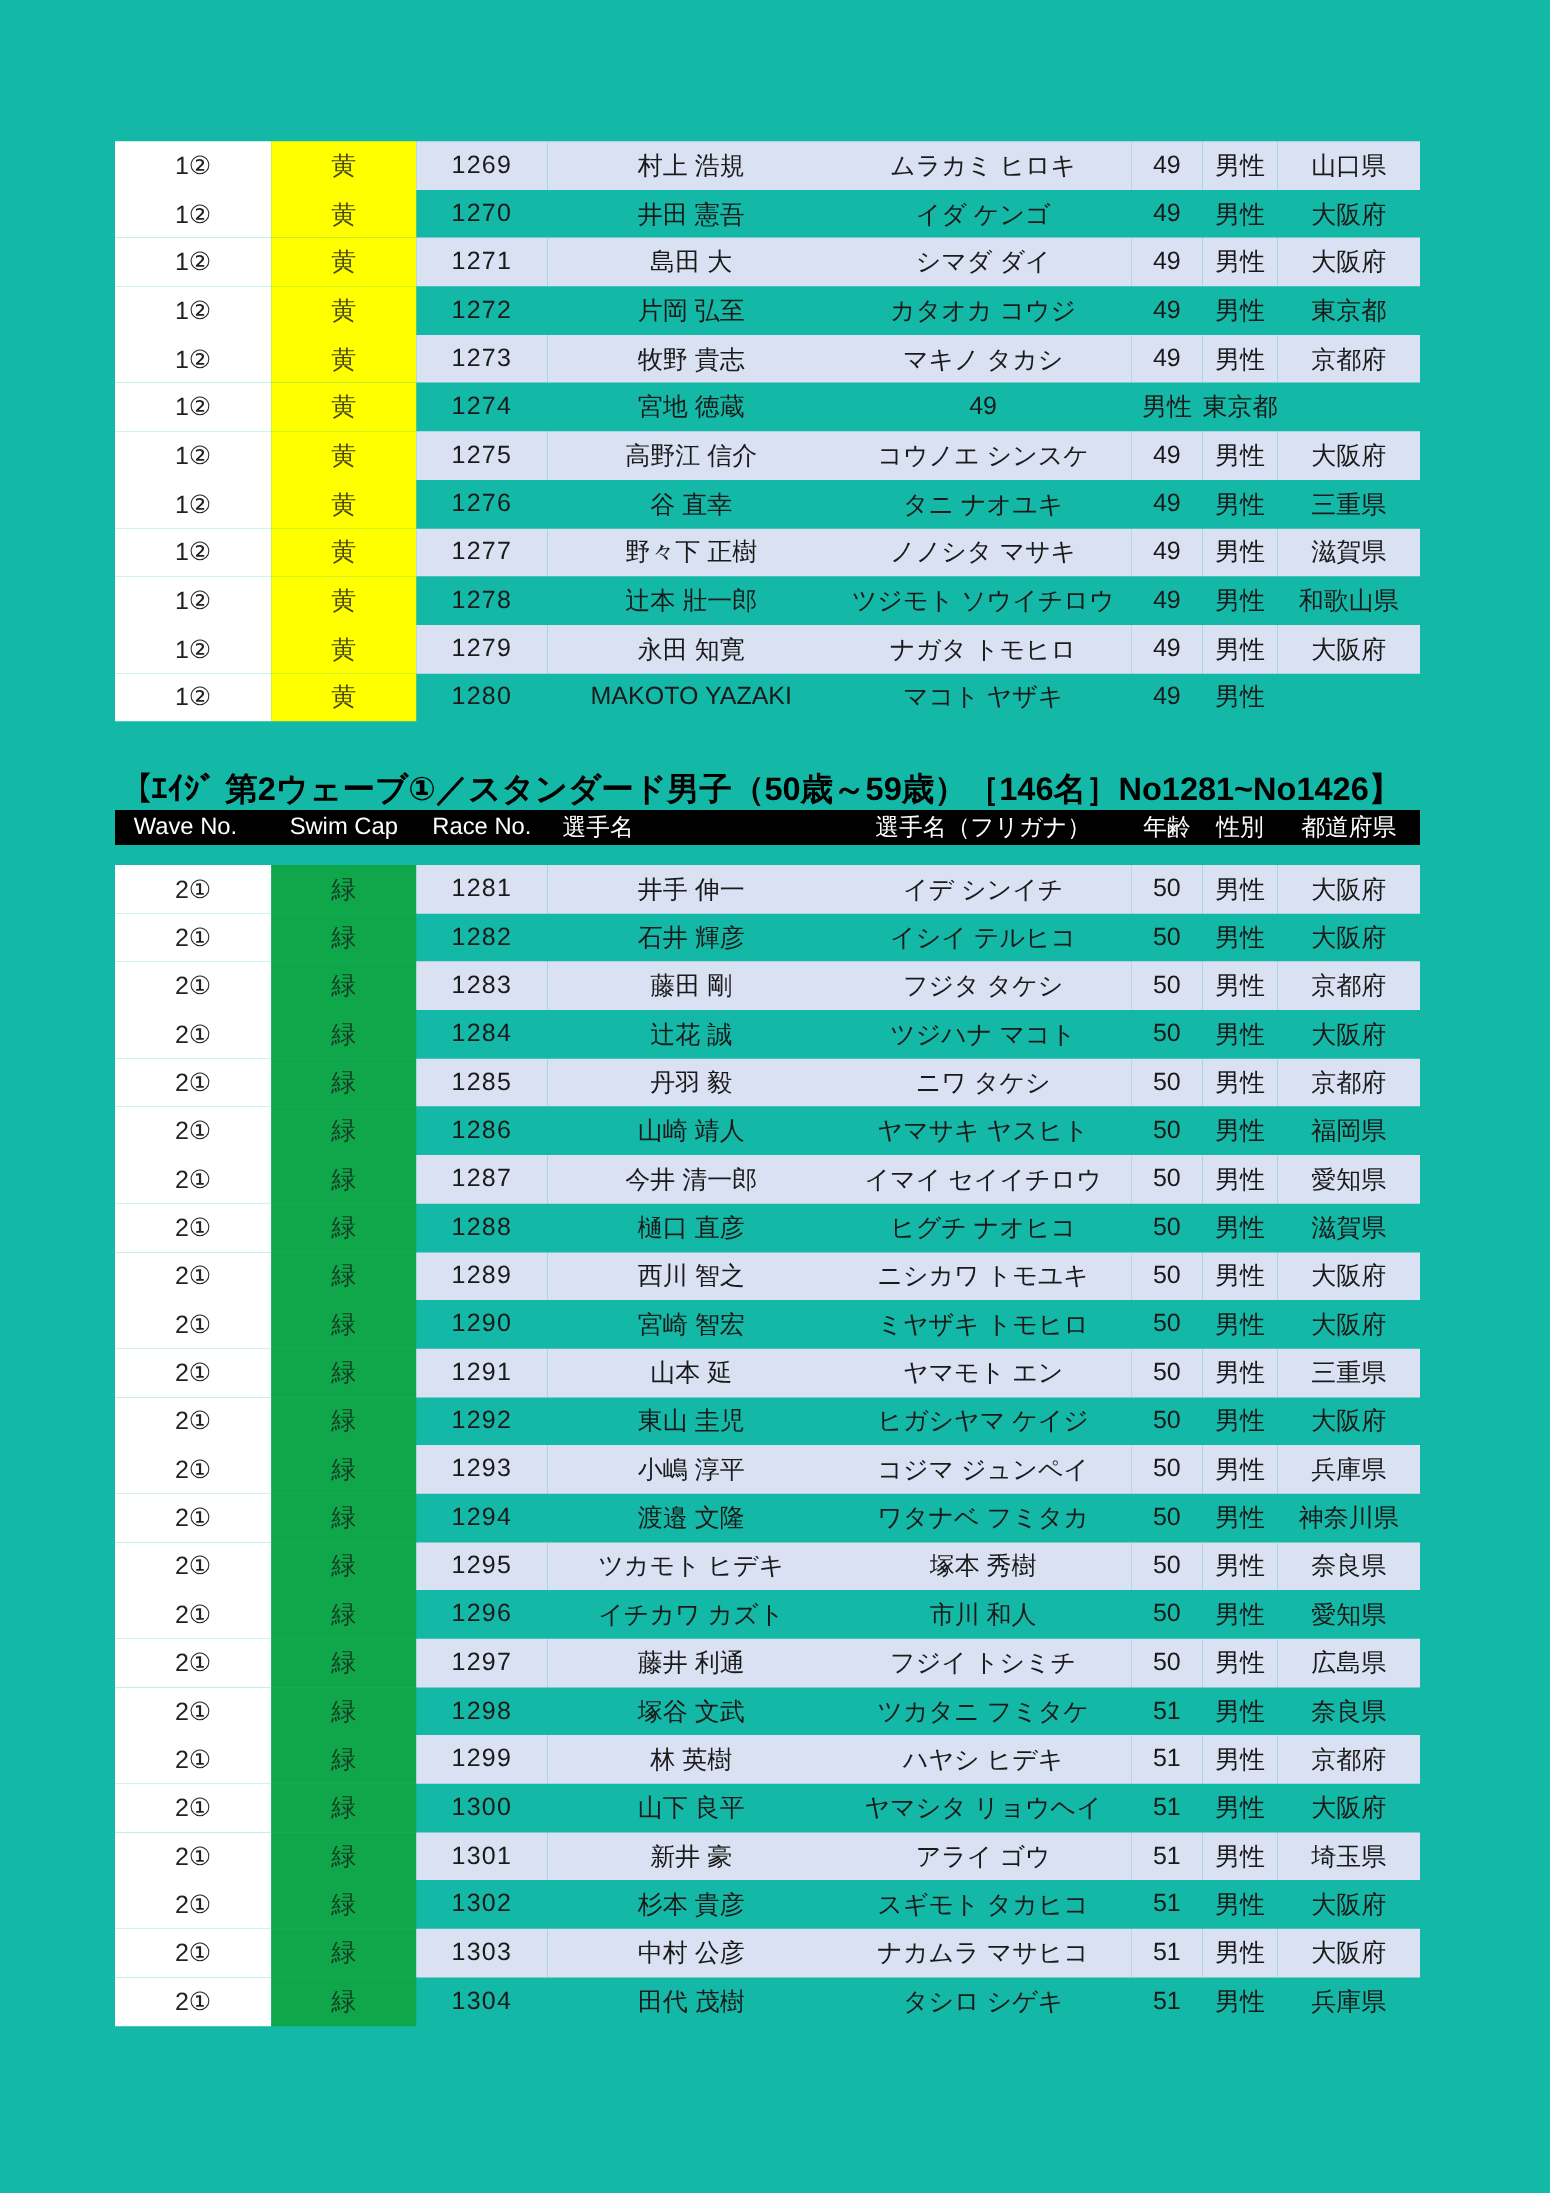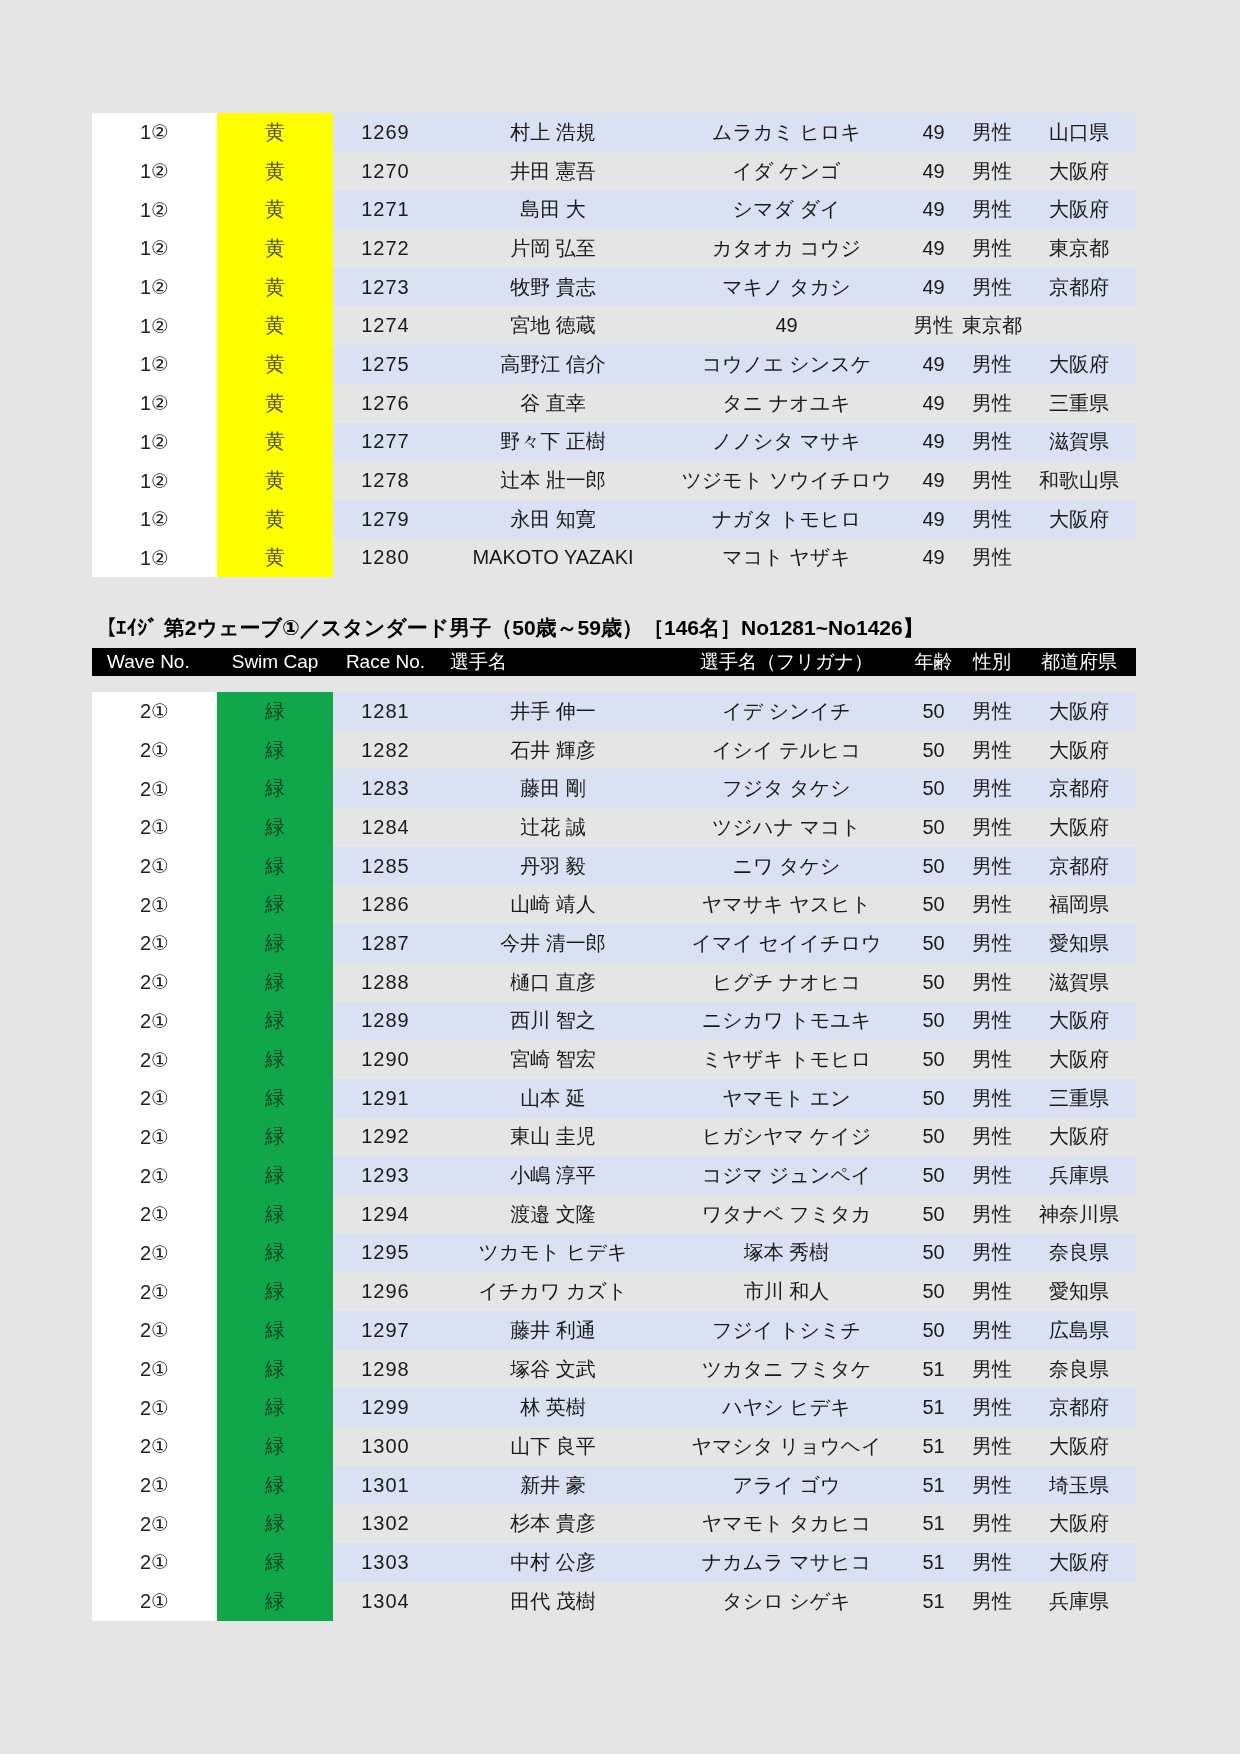--- a/index.html
+++ b/index.html
@@ -1,28 +1,28 @@
 <!DOCTYPE html>
 <html><head>
 <meta charset="utf-8">
 <style>
   html,body{margin:0;padding:0;background:#fff;}
   .sheet{
     position:relative;
     width:1240px;height:1754px;
-    background:#e5e5e5;
+    background:#14b8a6;
     font-family:"Liberation Sans","DejaVu Sans",sans-serif;
     color:#1a1a1a;
     overflow:hidden;
   }
   .tbl{position:absolute;left:92px;width:1044px;}
   #sec1-rows{top:113px;}
   .section-title{
     position:absolute;left:95px;top:614px;width:1060px;
-    font-size:21px;font-weight:bold;color:#000;
+    font-size:26px;font-weight:bold;color:#000;
     white-space:nowrap;letter-spacing:0px;
   }
   .header-row{
     position:absolute;left:92px;top:648px;width:1044px;height:28px;
     background:#000;color:#fff;
     display:grid;
     grid-template-columns:125px 116px 105px 230px 237px 57px 60px 114px;
     align-items:center;
   }
   .header-cell{
@@ -395,21 +395,21 @@
         <div class="cell kana-cell data-bg">アライ ゴウ</div>
         <div class="cell age-cell data-bg">51</div>
         <div class="cell gender-cell data-bg">男性</div>
         <div class="cell pref-cell data-bg">埼玉県</div>
       </div>
       <div class="grid-row">
         <div class="cell wave-cell">2①</div>
         <div class="cell cap-cell" style="background: rgb(16, 167, 74); color: rgb(18, 59, 36);">緑</div>
         <div class="cell num-cell data-bg">1302</div>
         <div class="cell name-cell data-bg">杉本 貴彦</div>
-        <div class="cell kana-cell data-bg">ヤマモト タカヒコ</div>
+        <div class="cell kana-cell data-bg">スギモト タカヒコ</div>
         <div class="cell age-cell data-bg">51</div>
         <div class="cell gender-cell data-bg">男性</div>
         <div class="cell pref-cell data-bg">大阪府</div>
       </div>
       <div class="grid-row striped">
         <div class="cell wave-cell">2①</div>
         <div class="cell cap-cell" style="background: rgb(16, 167, 74); color: rgb(18, 59, 36);">緑</div>
         <div class="cell num-cell data-bg">1303</div>
         <div class="cell name-cell data-bg">中村 公彦</div>
         <div class="cell kana-cell data-bg">ナカムラ マサヒコ</div>

